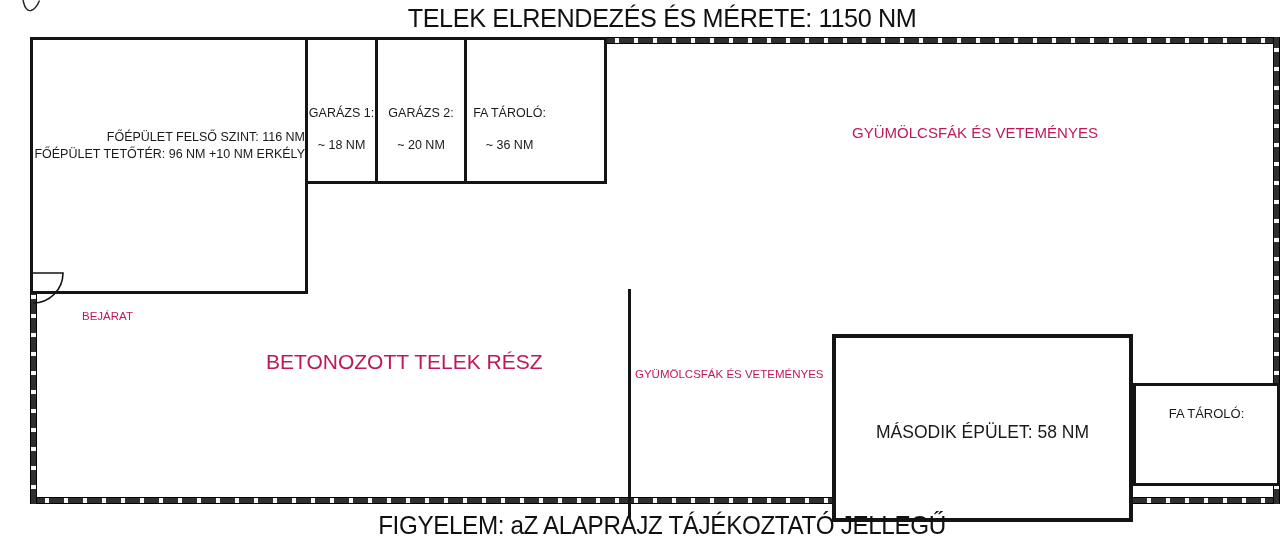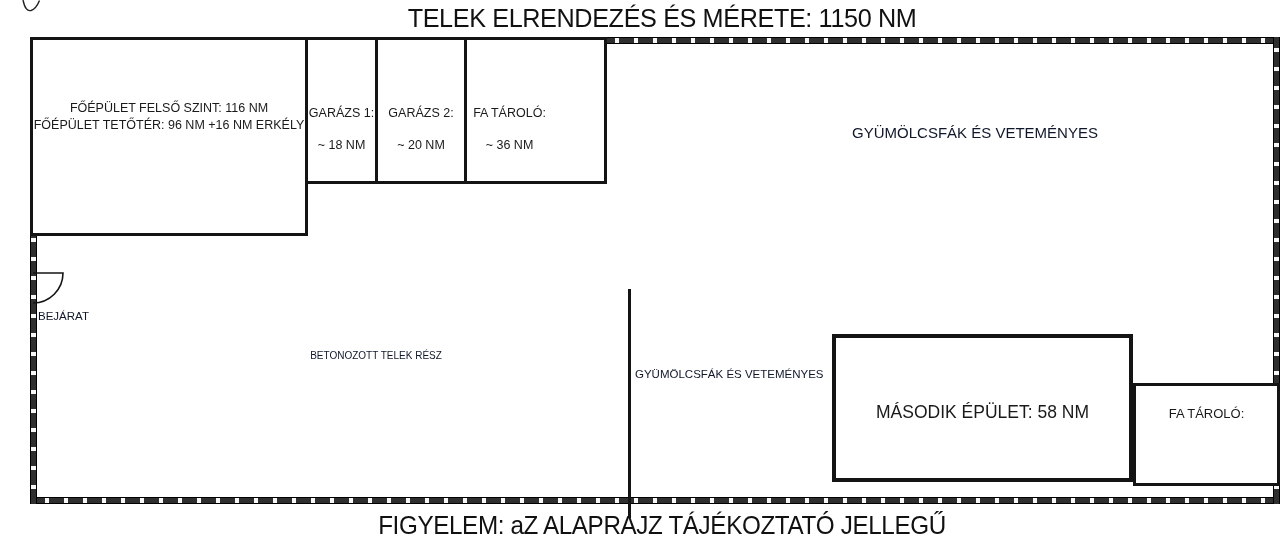--- a/index.html
+++ b/index.html
@@ -30,36 +30,36 @@
     background:repeating-linear-gradient(0deg, #2f2f2f 0 15px, #f8f8f8 15px 19px);
   }
 
   
   .room {
     background:#ffffff; border:3px solid #141414;
     display:flex; flex-direction:column; align-items:center; justify-content:center;
     text-align:center;
   }
 
-  .main-building { left:8px; top:37px; width:278px; height:199px; padding-bottom:39px; }
+  .main-building { left:8px; top:37px; width:278px; height:257px; padding-bottom:39px;align-items:flex-end; }
   .main-building .bl { font-size:12.5px; line-height:17px; white-space:nowrap; }
 
   .garage-strip { left:283px; top:37px; width:302px; height:147px; border:3px solid #141414;
                   display:flex; background:#fff; }
   .garage-cell { display:flex; flex-direction:column; align-items:center; justify-content:center;
                  padding-top:36px; font-size:12.5px; line-height:16px; white-space:nowrap; overflow:visible;gap:16px; }
   .garage-cell.divided { border-right:3px solid #141414; }
 
-  .second-building { left:810px; top:334px; width:301px; height:148px; border-width:4px; padding-top:8px; }
+  .second-building { left:810px; top:334px; width:301px; height:188px; border-width:4px; padding-top:8px; }
   .second-building .lbl { font-size:17.5px; white-space:nowrap; }
 
   .wood-storage-right { left:1111px; top:383px; width:147px; height:103px; padding-bottom:42px; }
   .wood-storage-right .lbl { font-size:13px; white-space:nowrap; }
 
-  .area-label { color:#0f172a; white-space:nowrap; }
+  .area-label { color:#be185d; white-space:nowrap; }
 
   .divider-line { left:606px; top:289px; width:3px; height:229px; background:#141414; }
 </style>
 </head>
 <body>
 
 <div id="canvas">
 
   <svg class="abs" style="left:0;top:0" width="22" height="18" viewBox="0 0 22 18">
     <path d="M1 0 Q 3.5 12 9 10.5 Q 14 9 17.5 0.5" fill="none" stroke="#222" stroke-width="1.4"></path>
@@ -67,21 +67,21 @@
 
   <div class="abs caption" style="top:3px">TELEK ELRENDEZÉS ÉS MÉRETE: 1150 NM</div>
 
   <div class="abs wall-h" style="left:8px; top:37px; width:1250px;"></div>
   <div class="abs wall-h" style="left:8px; top:497px; width:1250px;"></div>
   <div class="abs wall-v" style="left:8px; top:37px; height:467px;"></div>
   <div class="abs wall-v" style="left:1251px; top:37px; height:467px;"></div>
 
   <div class="abs room main-building">
     <div class="bl">FŐÉPÜLET FELSŐ SZINT: 116 NM</div>
-    <div class="bl">FŐÉPÜLET TETŐTÉR: 96 NM +16 NM ERKÉLY</div>
+    <div class="bl">FŐÉPÜLET TETŐTÉR: 96 NM +10 NM ERKÉLY</div>
   </div>
 
   <div class="abs garage-strip">
     <div class="garage-cell divided" style="width:70px">
       <div>GARÁZS 1:</div>
       <div>~ 18 NM</div>
     </div>
     <div class="garage-cell divided" style="width:89px">
       <div>GARÁZS 2:</div>
       <div>~ 20 NM</div>
@@ -90,23 +90,23 @@
       <div>FA TÁROLÓ:</div>
       <div>~ 36 NM</div>
     </div>
   </div>
 
   <div class="abs area-label ctr" style="left:828px; top:124px; width:250px; font-size:15px;">GYÜMÖLCSFÁK ÉS VETEMÉNYES</div>
 
   <svg class="abs" style="left:9px; top:270px" width="38" height="38" viewBox="0 0 38 38">
     <path d="M2 3 L32 3 A30 30 0 0 1 2 33" fill="none" stroke="#141414" stroke-width="1.6"></path>
   </svg>
-  <div class="abs area-label" style="left:16px; top:310px; font-size:11.5px;">BEJÁRAT</div>
+  <div class="abs area-label" style="left:16px; top:310px; font-size:11.5px;padding-left:44px;">BEJÁRAT</div>
 
-  <div class="abs area-label ctr" style="left:244px; top:350px; width:220px; font-size:10px;">BETONOZOTT TELEK RÉSZ</div>
+  <div class="abs area-label ctr" style="left:244px; top:350px; width:220px; font-size:21px;">BETONOZOTT TELEK RÉSZ</div>
 
   <div class="abs divider-line"></div>
 
   <div class="abs area-label" style="left:613px; top:368px; font-size:11.5px;">GYÜMÖLCSFÁK ÉS VETEMÉNYES</div>
 
   <div class="abs room second-building">
     <div class="lbl">MÁSODIK ÉPÜLET: 58 NM</div>
   </div>
 
   <div class="abs room wood-storage-right">

